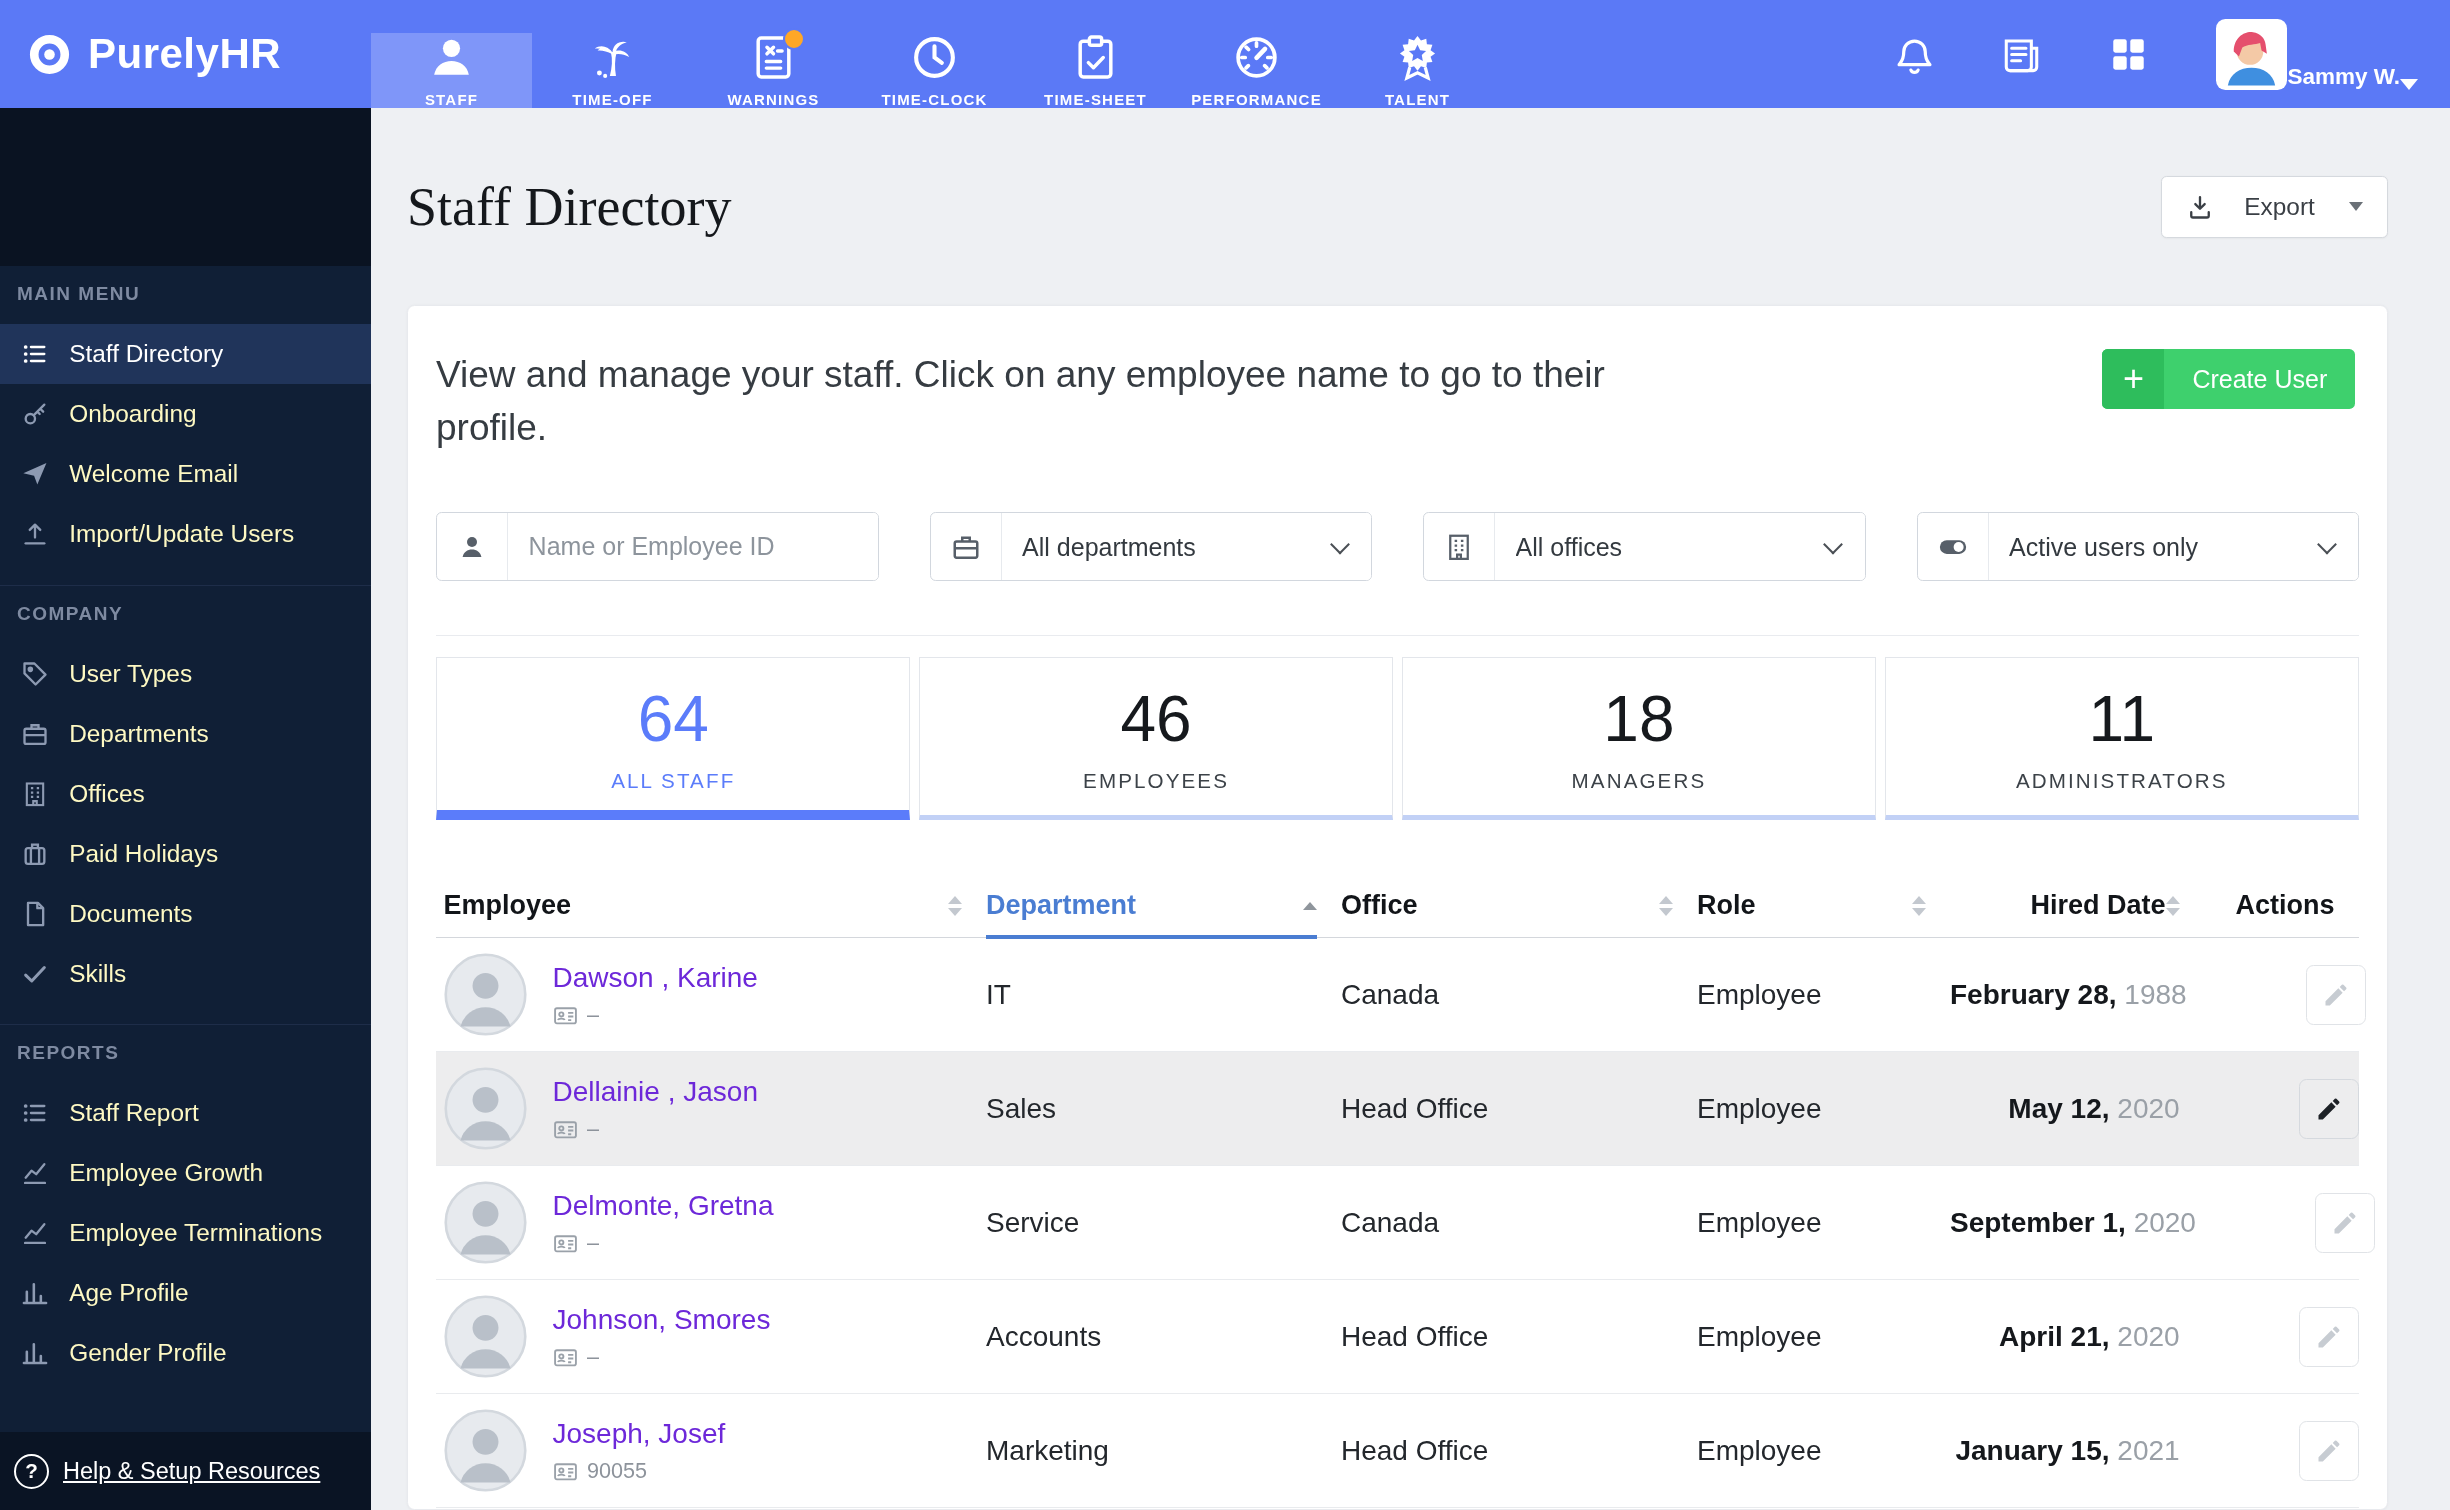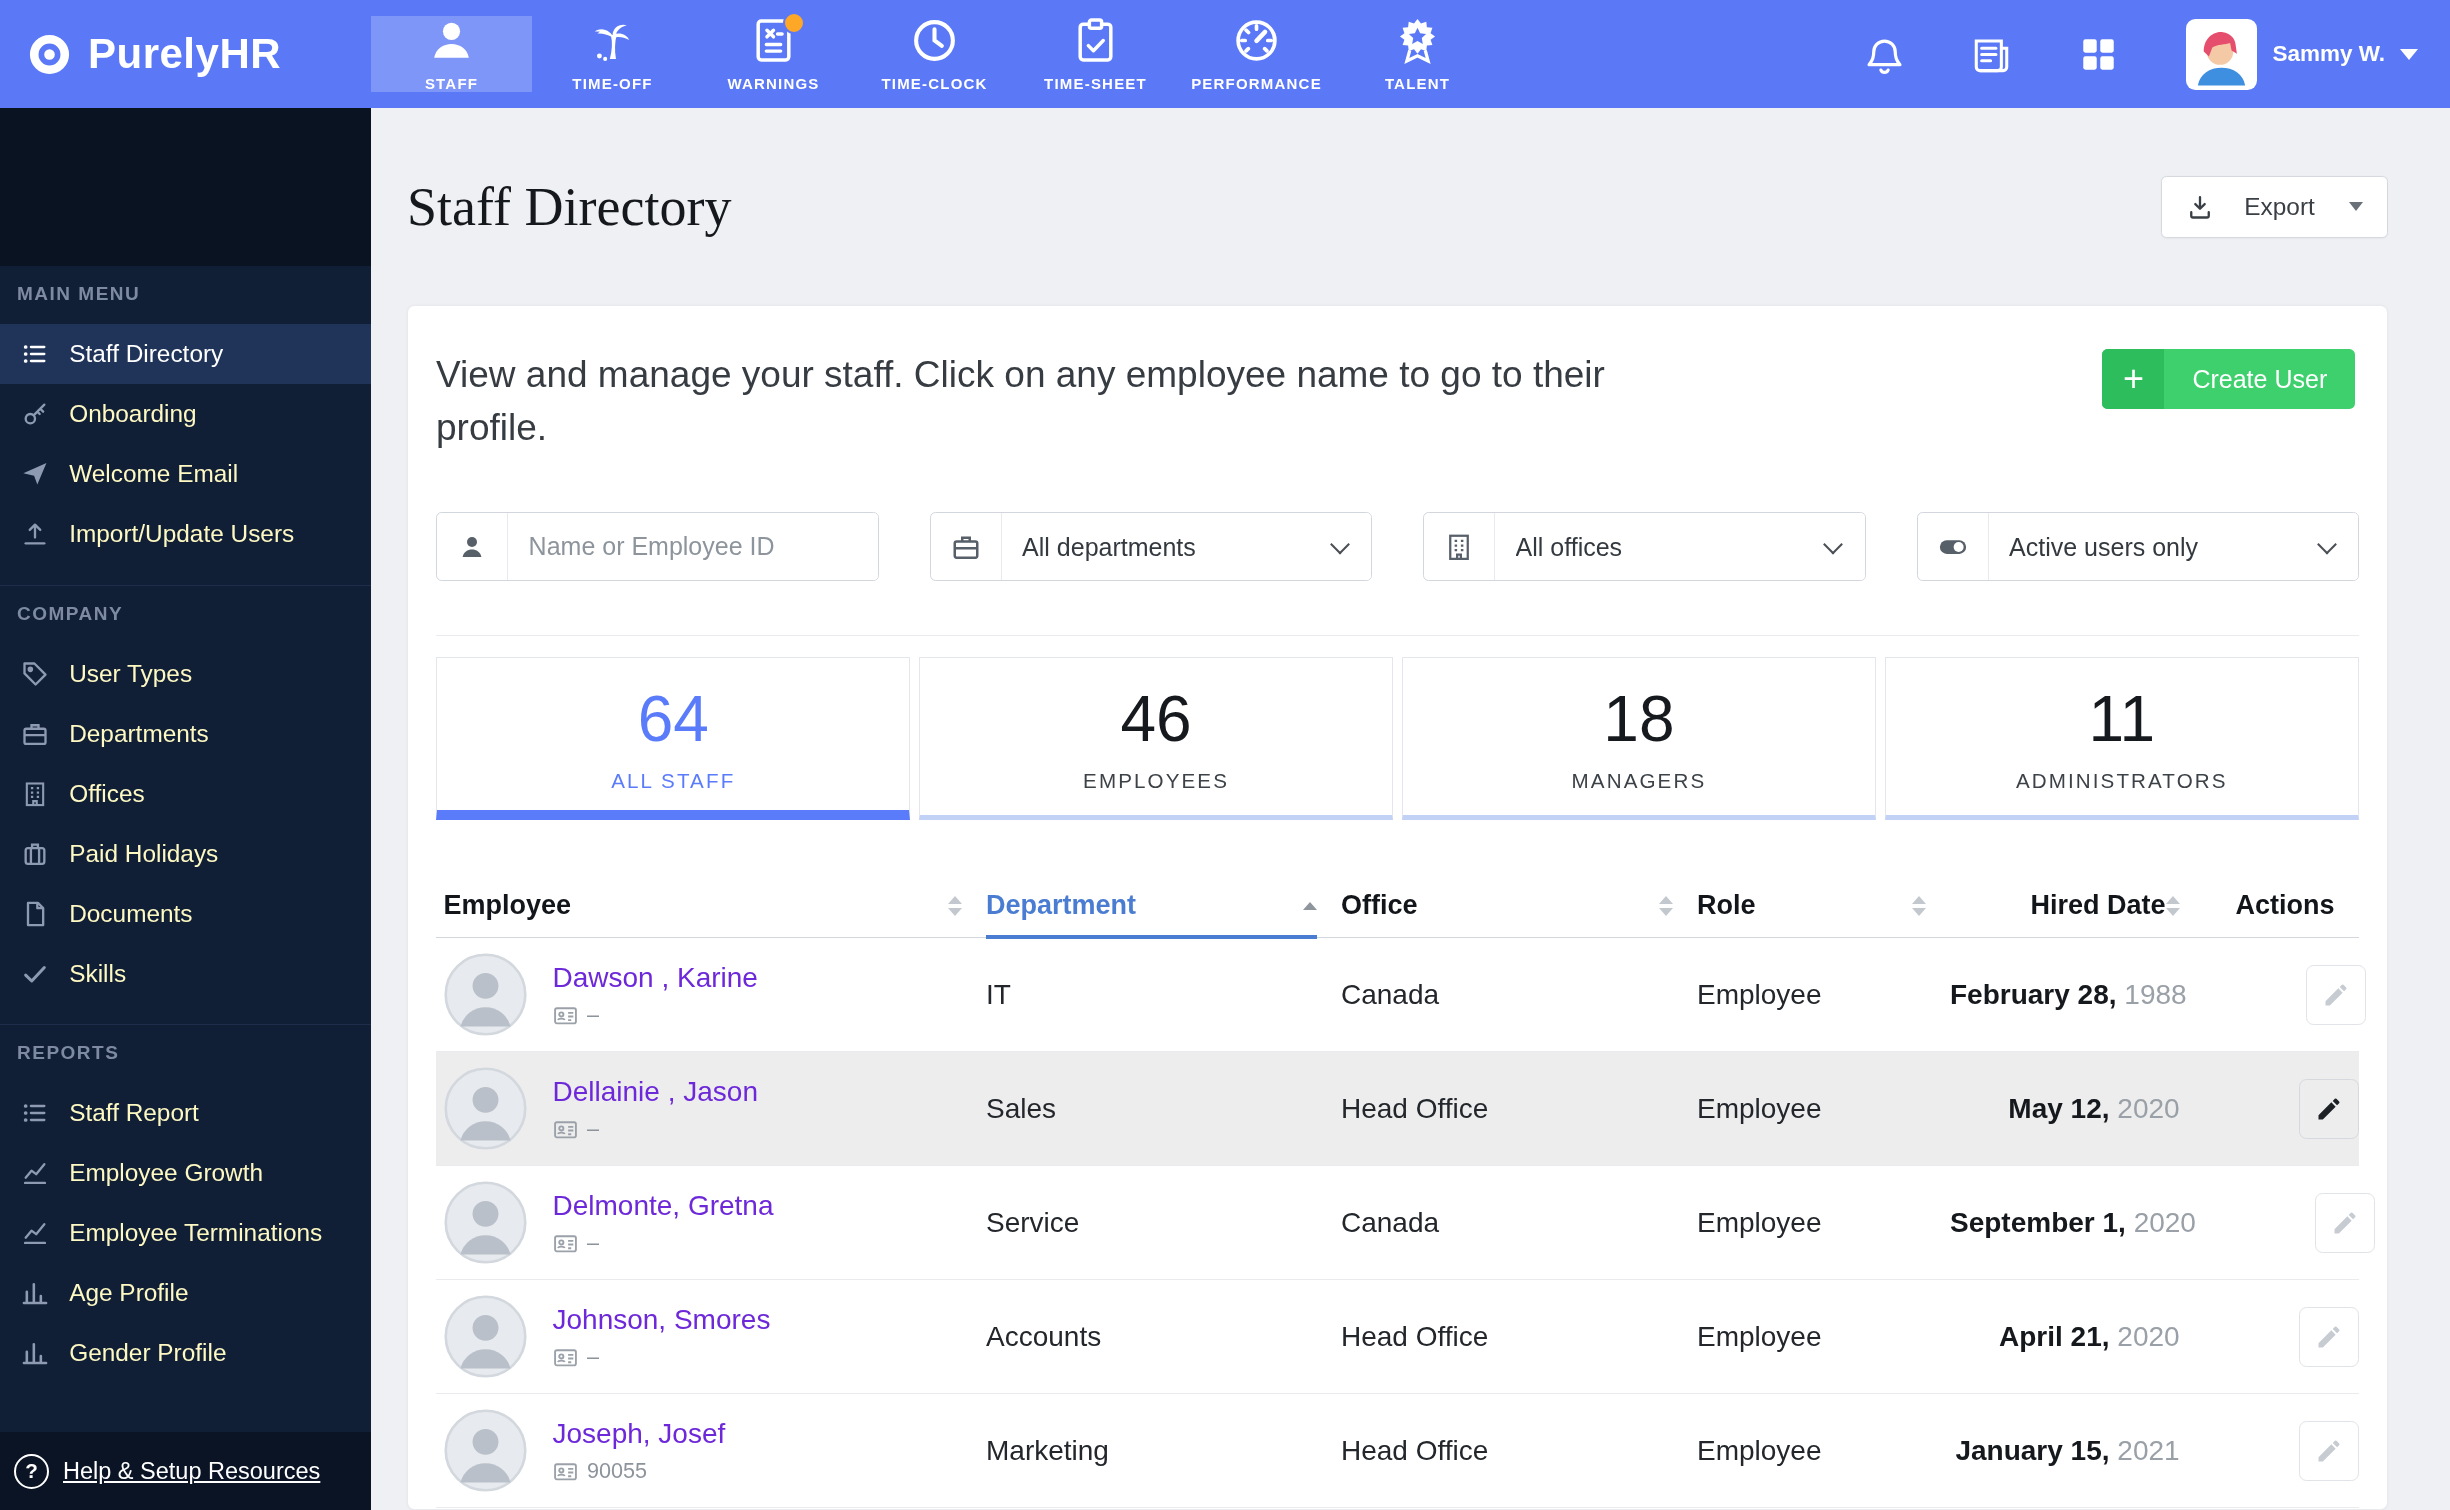--- a/index.html
+++ b/index.html
@@ -5,32 +5,32 @@
   *{margin:0;padding:0;box-sizing:border-box;}
   html,body{width:2450px;height:1510px;overflow:hidden;}
   body{font-family:"Liberation Sans",sans-serif;background:#eef0f3;}
   #app{display:grid;grid-template-rows:108px 1fr;grid-template-columns:371px 1fr;width:2450px;height:1510px;}
 
   
   header{grid-column:1/3;display:flex;align-items:stretch;background:#5b79f6;color:#fff;}
   .logo{width:371px;flex:none;display:flex;align-items:center;gap:15px;padding-left:26px;font-size:42px;font-weight:700;letter-spacing:0.5px;}
   .logo-ic{width:47px;height:47px;display:flex;}
   .logo-ic svg{width:100%;height:100%;}
-  #nav-tabs{display:flex;align-items:center;}
+  #nav-tabs{display:flex;align-items:flex-end;}
   .nav-item{width:161px;display:flex;flex-direction:column;align-items:center;justify-content:center;gap:9.4px;cursor:pointer;}
   .nav-item.active{background:#7f96f9;}
   .nav-ic{position:relative;width:49px;height:49px;display:flex;color:#fff;}
   .nav-ic svg{width:100%;height:100%;}
   .nav-ic.badged::after{content:"";position:absolute;top:-4.7px;right:-6.6px;width:18px;height:18px;border-radius:50%;background:#ffa726;border:2.8px solid #5b79f6;}
   .nav-lbl{font-size:15px;font-weight:700;letter-spacing:1.2px;}
   .nav-right{margin-left:auto;display:flex;align-items:center;gap:28px;padding-right:32px;}
   #nav-tools{display:flex;align-items:center;gap:64px;margin-right:38px;}
   .tool-ic{width:43px;height:43px;display:flex;color:#fff;cursor:pointer;}
   .tool-ic svg{width:100%;height:100%;}
-  .user{display:flex;align-items:center;gap:15px;cursor:pointer;}
+  .user{display:flex;align-items:flex-end;cursor:pointer;}
   .avatar-img{width:71px;height:71px;border-radius:9.4px;overflow:hidden;background:#fff;display:flex;}
   .avatar-img svg{width:100%;height:100%;}
   .user-name{font-size:22.5px;font-weight:700;}
   .user-caret{width:0;height:0;border-left:9.4px solid transparent;border-right:9.4px solid transparent;border-top:11.3px solid #fff;}
 
   
   aside{background:#101f36;display:flex;flex-direction:column;overflow:hidden;}
   .side-top{height:158px;background:#0a1322;flex:none;}
   .side-section{border-top:0.9px solid #1e2d49;padding-bottom:20.6px;}
   .side-section:first-child{border-top:none;}

